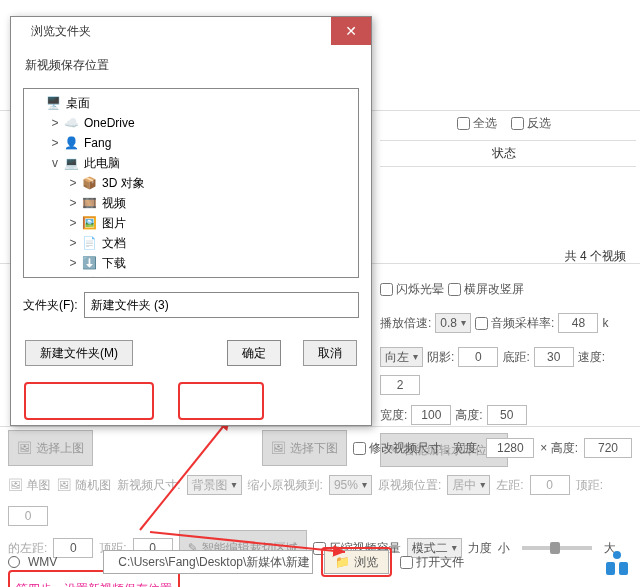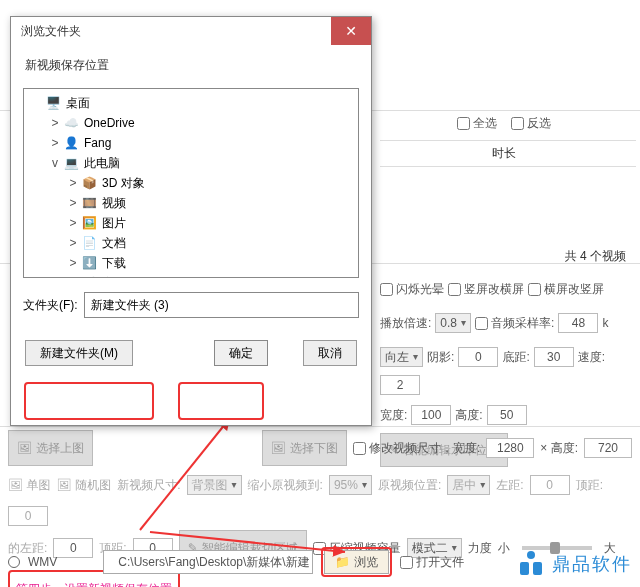--- a/index.html
+++ b/index.html
@@ -18,31 +18,31 @@
 .sel{height:20px;border:1px solid #bbb;background:#eee;padding:3px 4px;display:inline-flex;align-items:center;gap:4px}
 .sel::after{content:"▾";font-size:10px;color:#666}
 .bg-bottom{position:absolute;left:0;right:0;top:426px;padding:4px 8px;line-height:30px;color:#555}
 .bline{display:flex;align-items:center;gap:6px;flex-wrap:wrap;margin-bottom:4px}
 .grey{color:#aaa}
 .slider{width:70px;height:4px;background:#ccc;position:relative;display:inline-block;margin:0 6px}
 .slider::before{content:"";position:absolute;left:40%;top:-4px;width:10px;height:12px;background:#999;border-radius:2px}
 .pink{color:#e91e90}
 .redbox{border:2px solid #e33;border-radius:4px;padding:2px 6px}
 .dlg{position:absolute;left:10px;top:16px;width:362px;height:410px;background:#fff;border:1px solid #888;box-shadow:2px 2px 8px rgba(0,0,0,.3);z-index:5}
-.titlebar{height:28px;background:#fff;display:flex;align-items:center;padding-left:10px;color:#333}
+.titlebar{height:28px;background:#fff;display:flex;align-items:center;padding-left:20px;color:#333}
 .closex{margin-left:auto;width:40px;height:28px;background:#c75050;color:#fff;display:flex;align-items:center;justify-content:center;font-size:14px;cursor:pointer}
 .subt{padding:12px 14px 6px;color:#333}
 .treewrap{margin:8px 12px 0;border:1px solid #888;height:190px;overflow:auto;background:#fff;padding:4px 2px}
 .tnode{display:flex;align-items:center;height:20px;gap:4px;padding-left:6px}
 .tw{display:inline-block;width:10px;text-align:center;color:#555;cursor:pointer}
 .tico{width:16px;height:16px;display:inline-flex;align-items:center;justify-content:center;font-size:12px}
 .ind1{padding-left:24px}.ind2{padding-left:42px}
 .folderln{display:flex;align-items:center;gap:6px;margin:14px 12px 8px}
 .folderln .in{flex:1;height:22px;border:1px solid #888;padding:12px 6px;background:#fff;display:flex;align-items:center}
-.btnrow{display:flex;gap:35px;align-items:center;margin:22px 14px 0}
+.btnrow{display:flex;gap:22px;align-items:center;margin:22px 14px 0}
 .btn{height:26px;border:1px solid #999;background:#eee;padding:0 14px;display:inline-flex;align-items:center;cursor:pointer}
 .btn.main{background:#f0f0f0;border:1px solid #888}
 .rb1{position:absolute;left:24px;top:382px;width:130px;height:38px;border:2px solid #e33;border-radius:4px;z-index:6;pointer-events:none}
 .rb2{position:absolute;left:178px;top:382px;width:86px;height:38px;border:2px solid #e33;border-radius:4px;z-index:6;pointer-events:none}
 .pathrow{position:absolute;left:8px;bottom:10px;right:8px;display:flex;align-items:center;gap:8px}
 .radio{width:12px;height:12px;border:1px solid #666;border-radius:50%;display:inline-block}
 .pathin{flex:0 0 210px;height:24px;border:1px solid #aaa;padding:0 14px;display:flex;align-items:center;overflow:hidden;white-space:nowrap;background:#fff}
 .browse{height:24px;border:1px solid #aaa;background:#f7f1e3;padding:0 10px;display:inline-flex;align-items:center;gap:4px;cursor:pointer}
 .rb3{border:2px solid #e33;border-radius:4px;padding:1px}
 .logo{position:absolute;right:8px;bottom:8px;display:flex;align-items:center;gap:6px}
@@ -65,34 +65,30 @@
       <span class="chk">
           <input type="checkbox" style="">
           <span>全选</span>
         </span>
       <span class="chk">
           <input type="checkbox" style="">
           <span>反选</span>
         </span>
     </div>
     <div class="bg-row" style="border-top:1px solid #ddd;border-bottom:1px solid #ddd;padding:4px 8px 4px 0">
-      <span class="bg-cell">时长</span>
+      <span class="bg-cell">状态</span>
     </div>
   </div>
   <div class="bg-count">共 4 个视频</div>
 
   <div class="bg-opts">
     <div class="chkline">
       <span class="chk">
           <input type="checkbox" style="">
           <span>闪烁光晕</span>
-        </span>
-      <span class="chk">
-          <input type="checkbox" style="">
-          <span>竖屏改横屏</span>
         </span>
       <span class="chk">
           <input type="checkbox" style="">
           <span>横屏改竖屏</span>
         </span>
     </div>
     <div class="chkline">
       <span>播放倍速:</span>
       <span class="sel">
           <span>0.8</span>
@@ -196,21 +192,20 @@
         <span>打开文件</span>
       </span>
   </div>
 
   <div class="logo">
     <svg class="g" viewBox="0 0 30 30">
         <circle cx="15" cy="6" r="4" fill="#2b8bd6"></circle>
         <rect x="4" y="13" width="9" height="13" rx="2" fill="#2b8bd6"></rect>
         <rect x="17" y="13" width="9" height="13" rx="2" fill="#2b8bd6"></rect>
       </svg>
-    <span class="t">鼎品软件</span>
   </div>
 </div>
 
 <div class="dlg">
   <div class="titlebar">
     <span>浏览文件夹</span>
     <span class="closex">✕</span>
   </div>
   <div class="subt">新视频保存位置</div>
   <div class="treewrap" id="tree">

